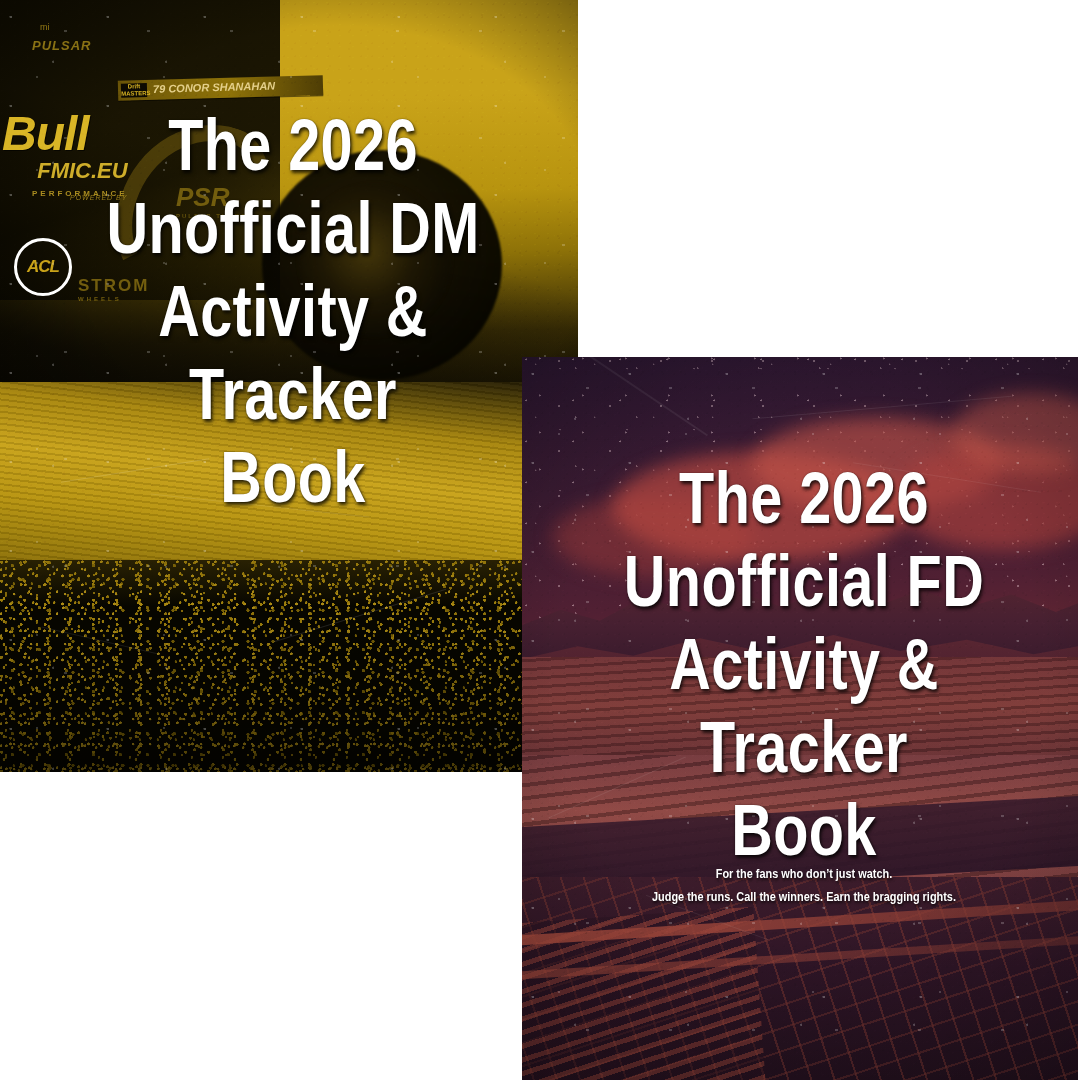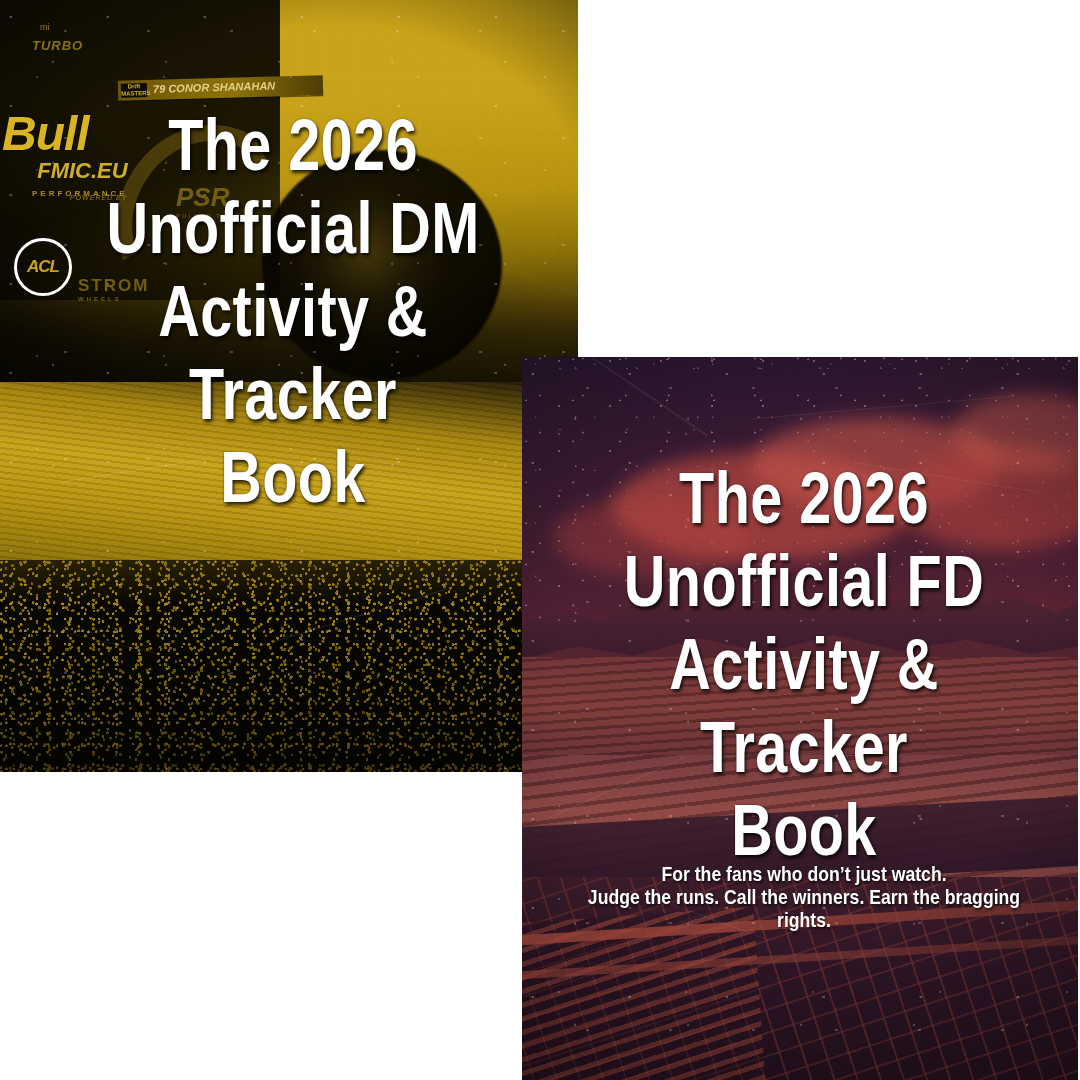--- a/index.html
+++ b/index.html
@@ -260,37 +260,37 @@
     font-family:"Liberation Sans Narrow","Liberation Sans",sans-serif;
     font-weight:bold;
     transform:scaleX(.84);
     transform-origin:center top;
     text-shadow:1px 2px 3px rgba(0,0,0,.8);
     margin:0;
   }
   #dm-title{top:104px;font-size:72px;line-height:83px;}
   #dm-sub{top:530px;font-size:17px;line-height:23px;}
   #fd-title{top:100px;font-size:72px;line-height:83px;}
-  #fd-sub{top:505px;font-size:21px;line-height:23px;}
+  #fd-sub{top:505px;font-size:13px;line-height:23px;}
 </style>
 </head>
 <body>
 
 <div class="stage">
 
   <div class="cover" id="cover-dm">
     <div class="layer dm-sky"></div>
     <div class="layer dm-car"></div>
     <div class="dm-wheel"></div>
     <div class="dm-wheel2"></div>
     <div class="dm-livery"></div>
     <div class="liv-swirl"></div>
 
     <div class="liv-mi">mi</div>
-    <div class="liv-garage">TURBO</div>
+    <div class="liv-garage">PULSAR</div>
 
     <div class="liv-plate">
       <div class="dm-badge">Drift MASTERS</div>
       <div class="drv">79 CONOR SHANAHAN</div>
     </div>
 
     <div class="liv-bull">Bull</div>
 
     <div class="liv-fmic">
       <span>FMIC.EU</span>

